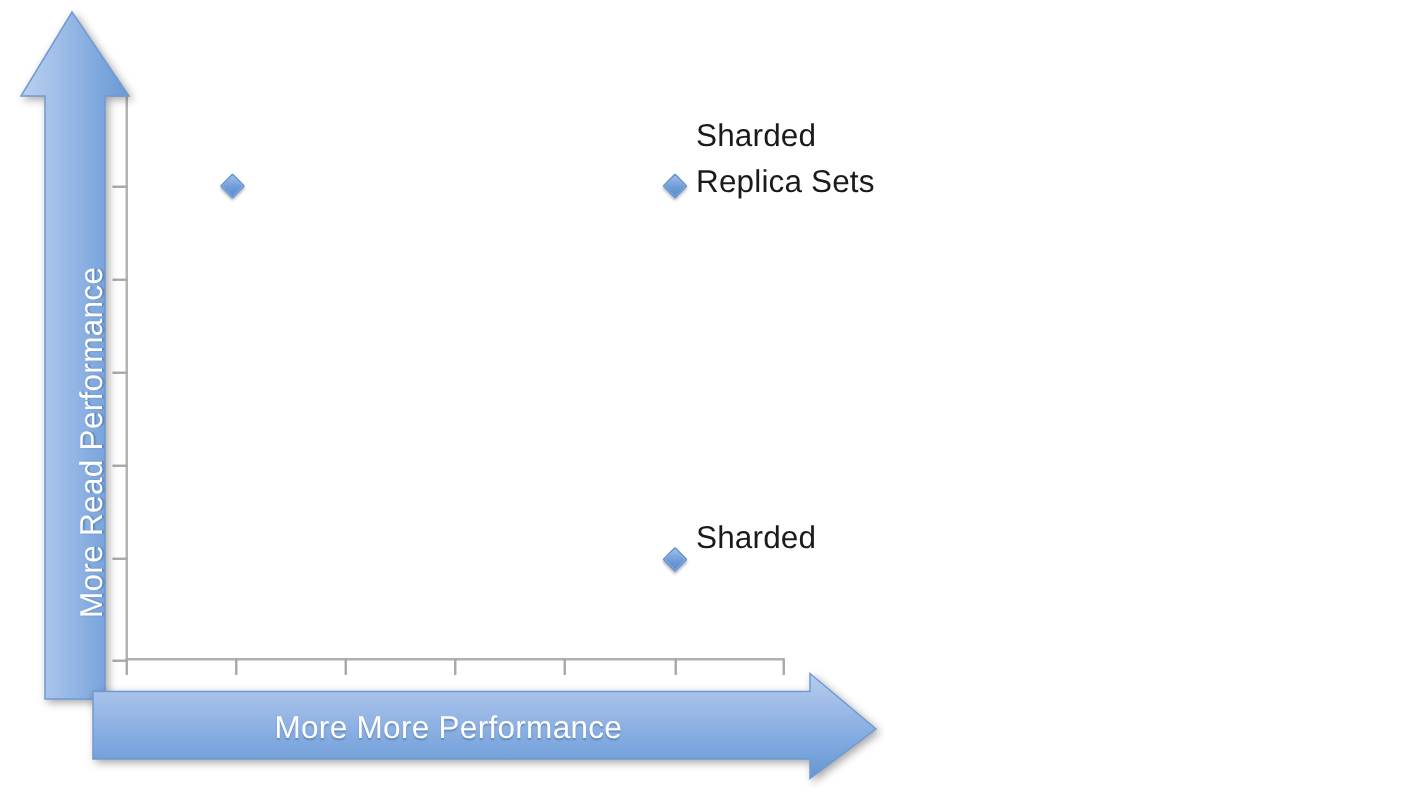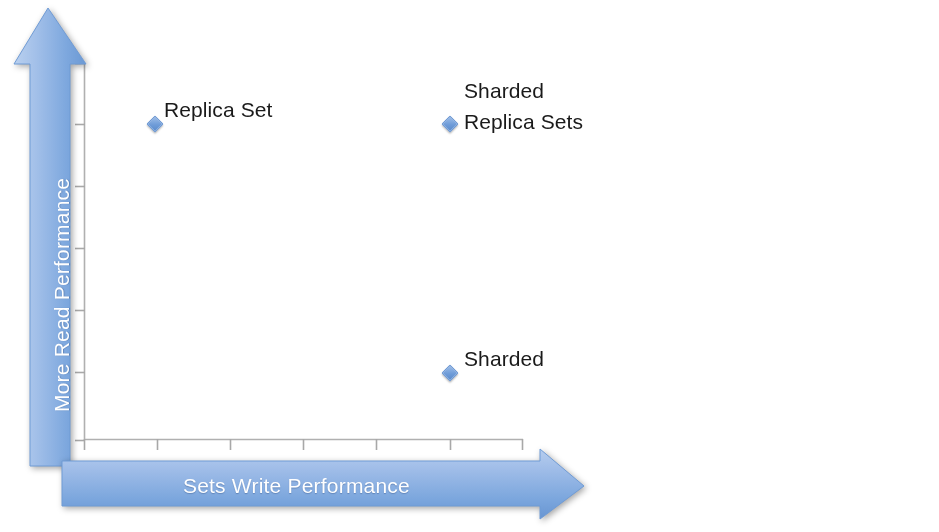--- a/index.html
+++ b/index.html
@@ -130,24 +130,23 @@
         <linearGradient id="gradX" x1="0" y1="0" x2="0" y2="1">
           <stop offset="0%" stop-color="#b6cdee"></stop>
           <stop offset="28%" stop-color="#a0bde8"></stop>
           <stop offset="72%" stop-color="#7ba6dd"></stop>
           <stop offset="100%" stop-color="#6895d2"></stop>
         </linearGradient>
       </defs>
       <polygon points="1,15 479,15 479,3 523,40 479,73 479,60 1,60" fill="url(#gradX)" stroke="#6f9bd5" stroke-width="1"></polygon>
     </svg>
   </div>
-  <div class="arrow-text" id="x-arrow-text" style="left:183px; top:474px;">Sets Write Performance</div>
+  <div class="arrow-text" id="x-arrow-text" style="left:183px; top:474px;">More More Performance</div>
 
   <div class="marker" style="left:149px; top:118px;"></div>
-  <div class="point-label" style="left:164px; top:94px;">Replica Set</div>
 
   <div class="marker" style="left:444px; top:118px;"></div>
   <div class="point-label" style="left:464px; top:75px;">Sharded
 Replica Sets</div>
 
   <div class="marker" style="left:444px; top:367px;"></div>
   <div class="point-label" style="left:464px; top:343px;">Sharded</div>
 
 </div>
 

